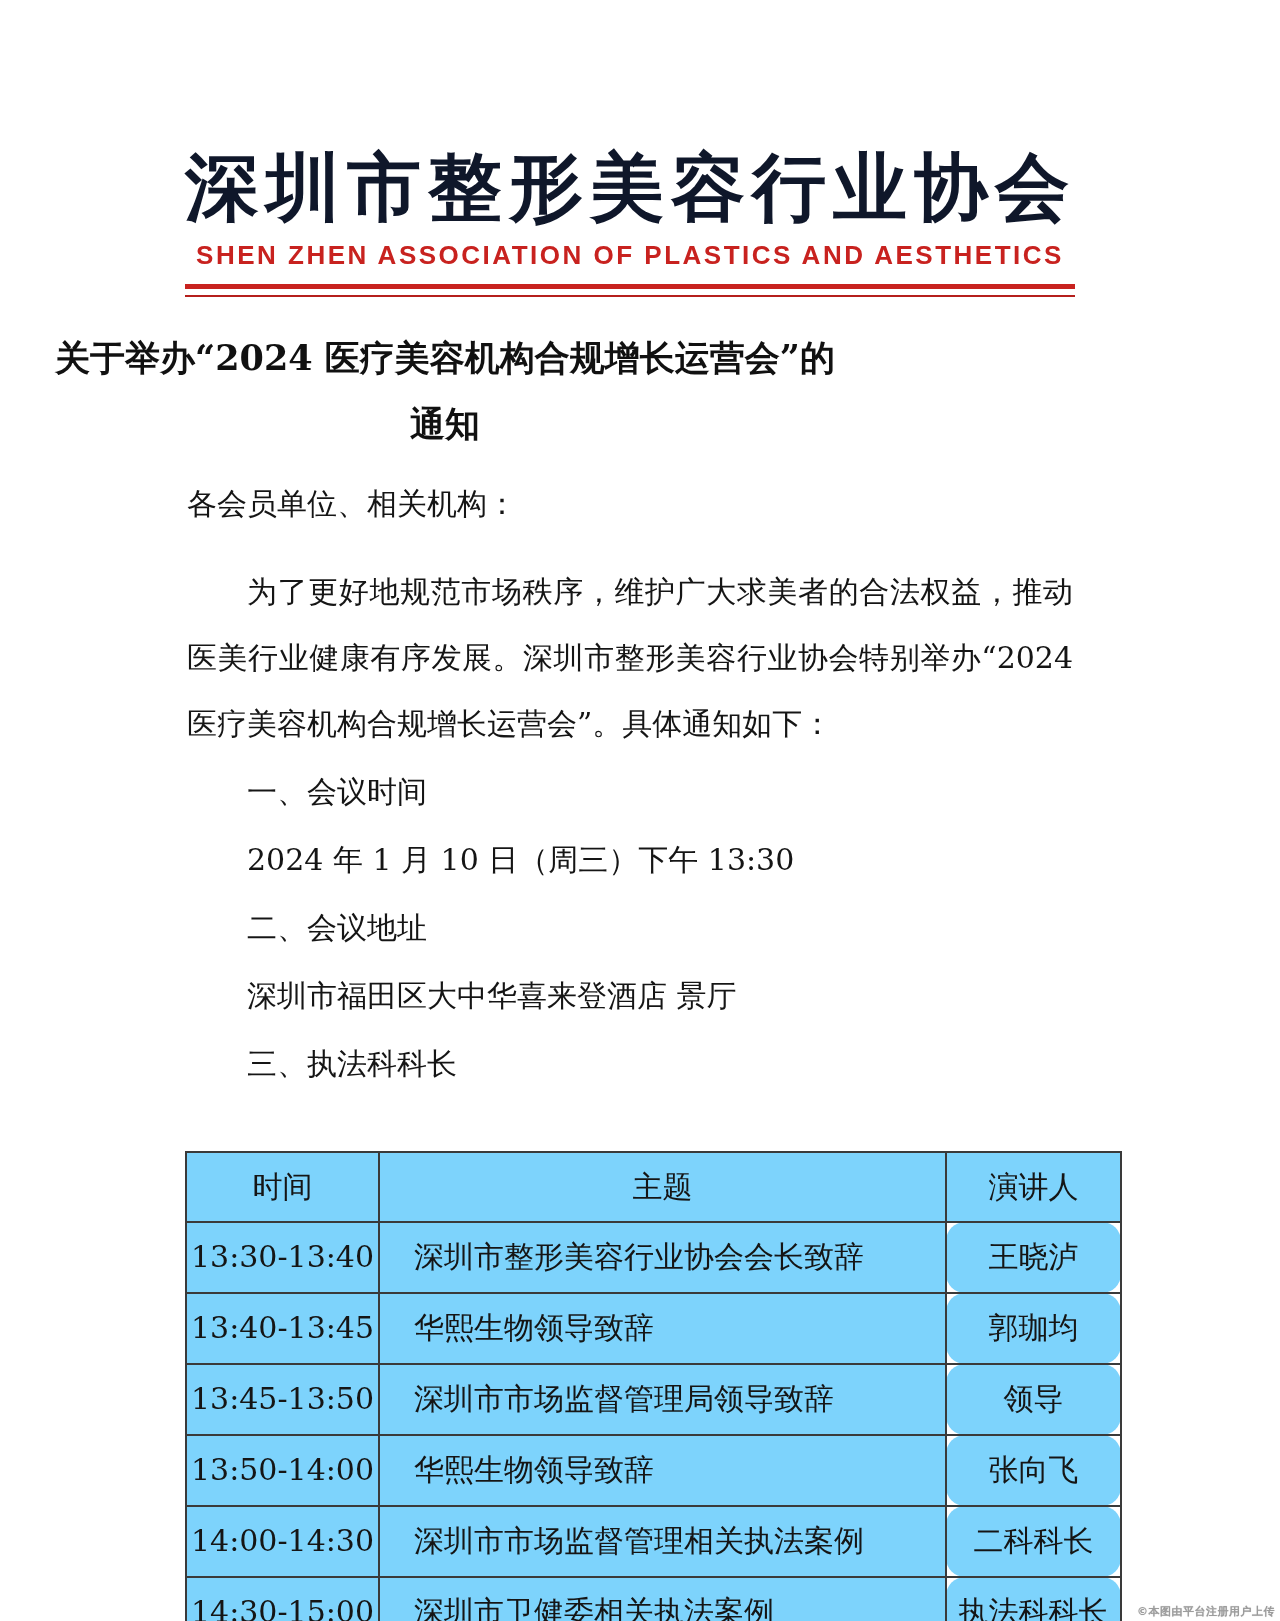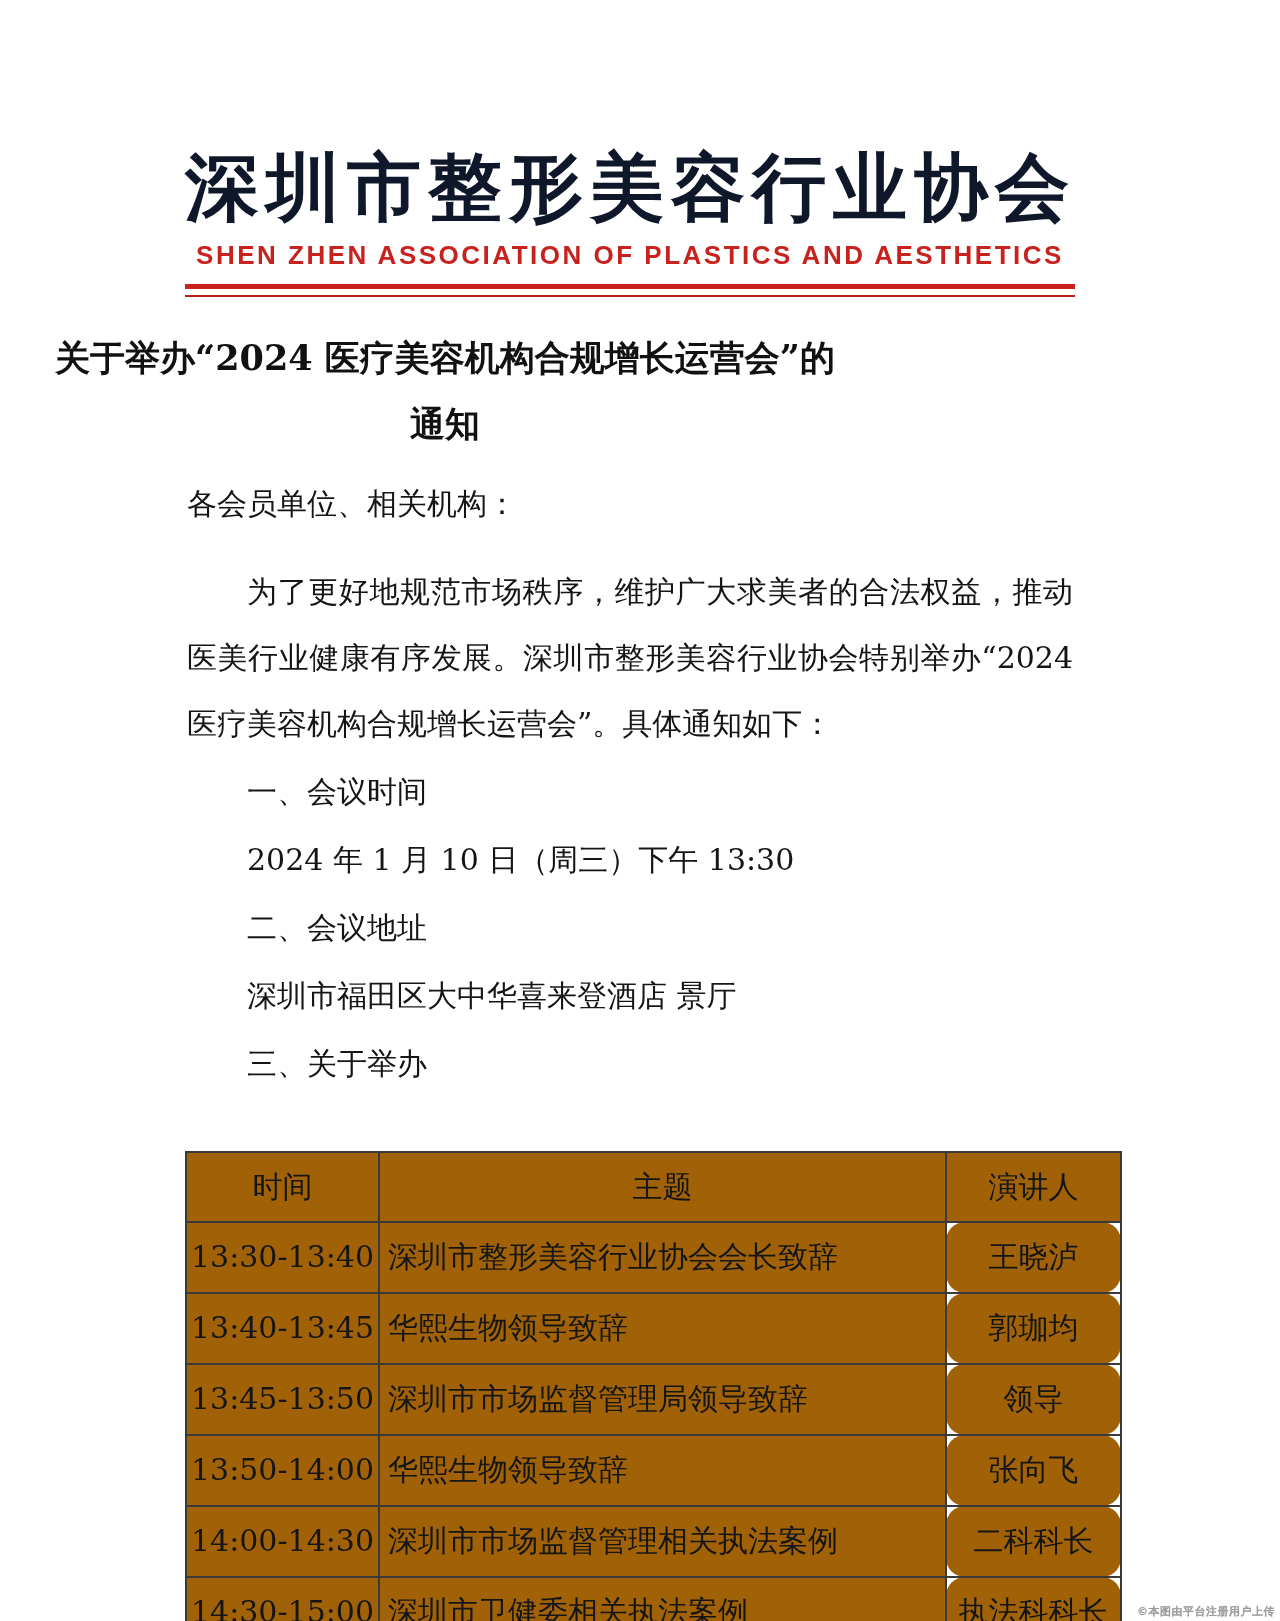--- a/index.html
+++ b/index.html
@@ -64,26 +64,26 @@
   .agenda {
     margin-top: 54px;
     width: 935px;
     border-collapse: collapse;
     table-layout: fixed;
     font-size: 30px;
   }
   .agenda th, .agenda td {
     border: 2px solid #3a3a3a;
     font-weight: 400;
-    background: #a16207;
+    background: #7dd3fc;
   }
   .agenda th { height: 64px; text-align: center; }
   .agenda td { height: 67px; }
   .c-time    { text-align: center; }
-  .c-topic   { text-align: left; padding-left: 8px; }
+  .c-topic   { text-align: left; padding-left: 34px; }
   .c-speaker { text-align: center; border-radius: 19px; }
 
   
   .watermark {
     position: absolute;
     right: 5px;
     bottom: 2px;
     font-family: "DejaVu Sans", "Liberation Sans", sans-serif;
     font-size: 11px;
     font-weight: 700;
@@ -113,21 +113,21 @@
     <p class="salutation">各会员单位、相关机构：</p>
 
     <p class="para">为了更好地规范市场秩序，维护广大求美者的合法权益，推动医美行业健康有序发展。深圳市整形美容行业协会特别举办“2024 医疗美容机构合规增长运营会”。具体通知如下：</p>
 
     <p class="section-heading">一、会议时间</p>
     <p class="section-content">2024 年 1 月 10 日（周三）下午 13:30</p>
 
     <p class="section-heading">二、会议地址</p>
     <p class="section-content">深圳市福田区大中华喜来登酒店 景厅</p>
 
-    <p class="section-heading">三、关于举办</p>
+    <p class="section-heading">三、执法科科长</p>
 
     <table class="agenda">
       <colgroup>
         <col style="width:193px">
         <col style="width:567px">
         <col style="width:175px">
       </colgroup>
       <thead>
         <tr>
           <th>时间</th>

